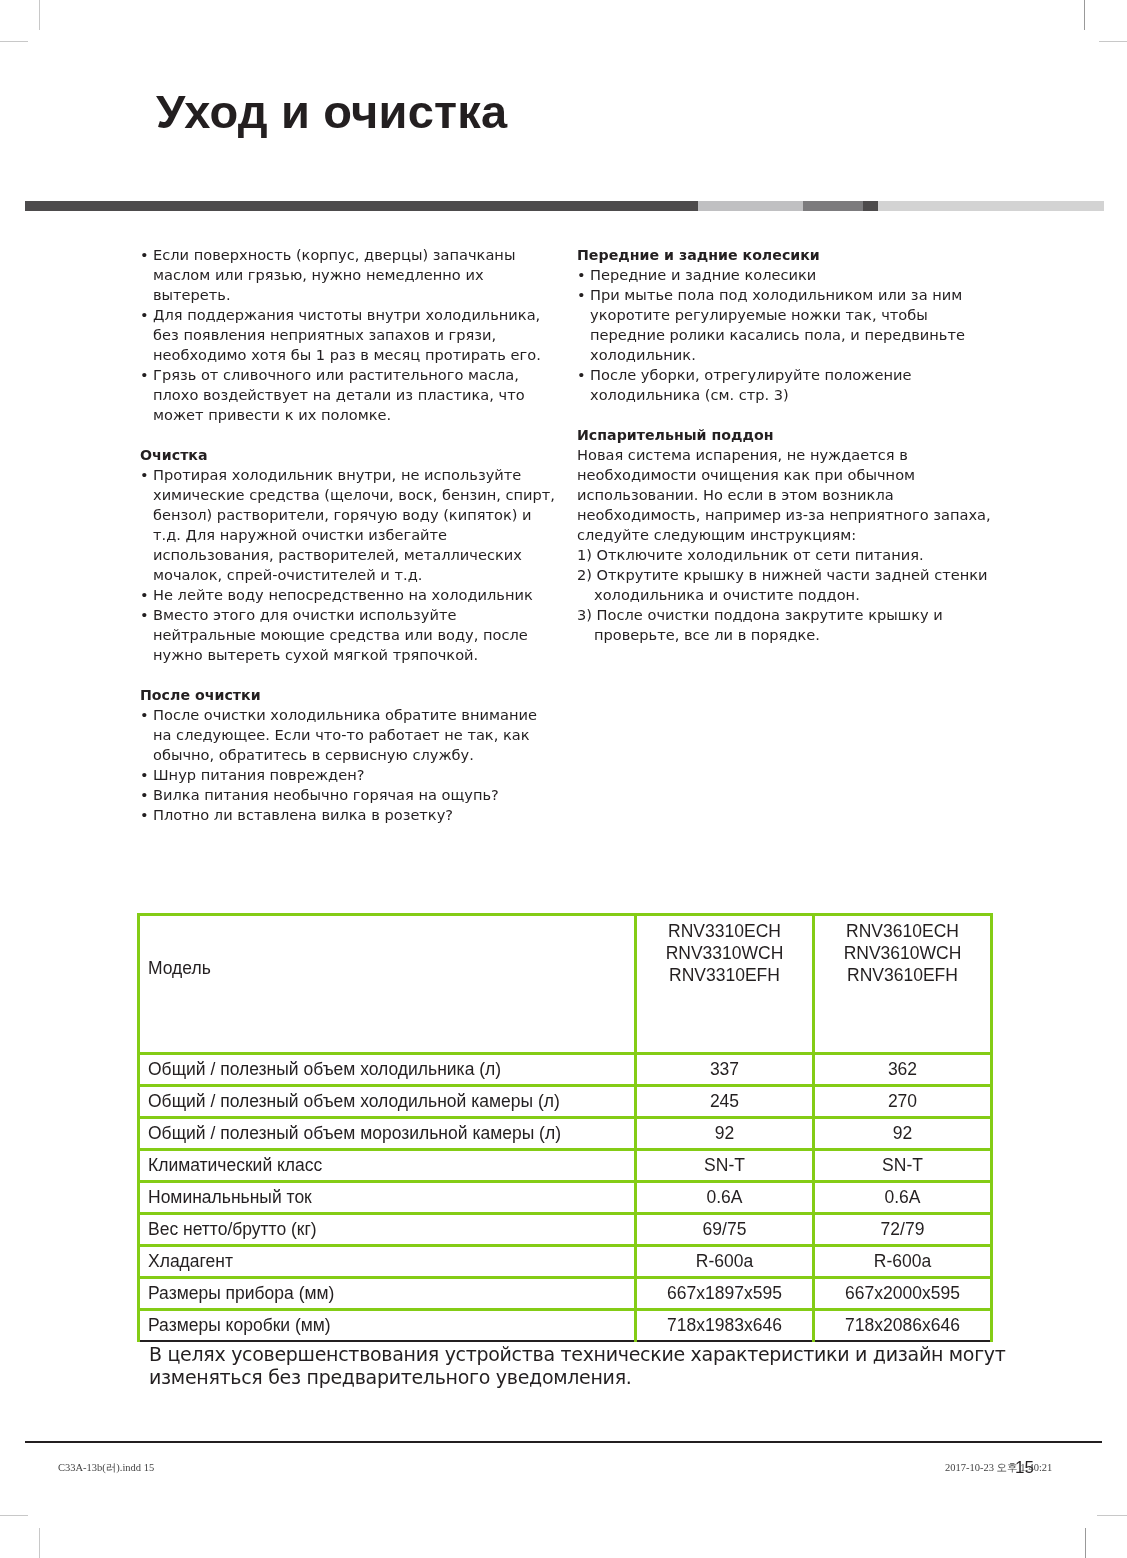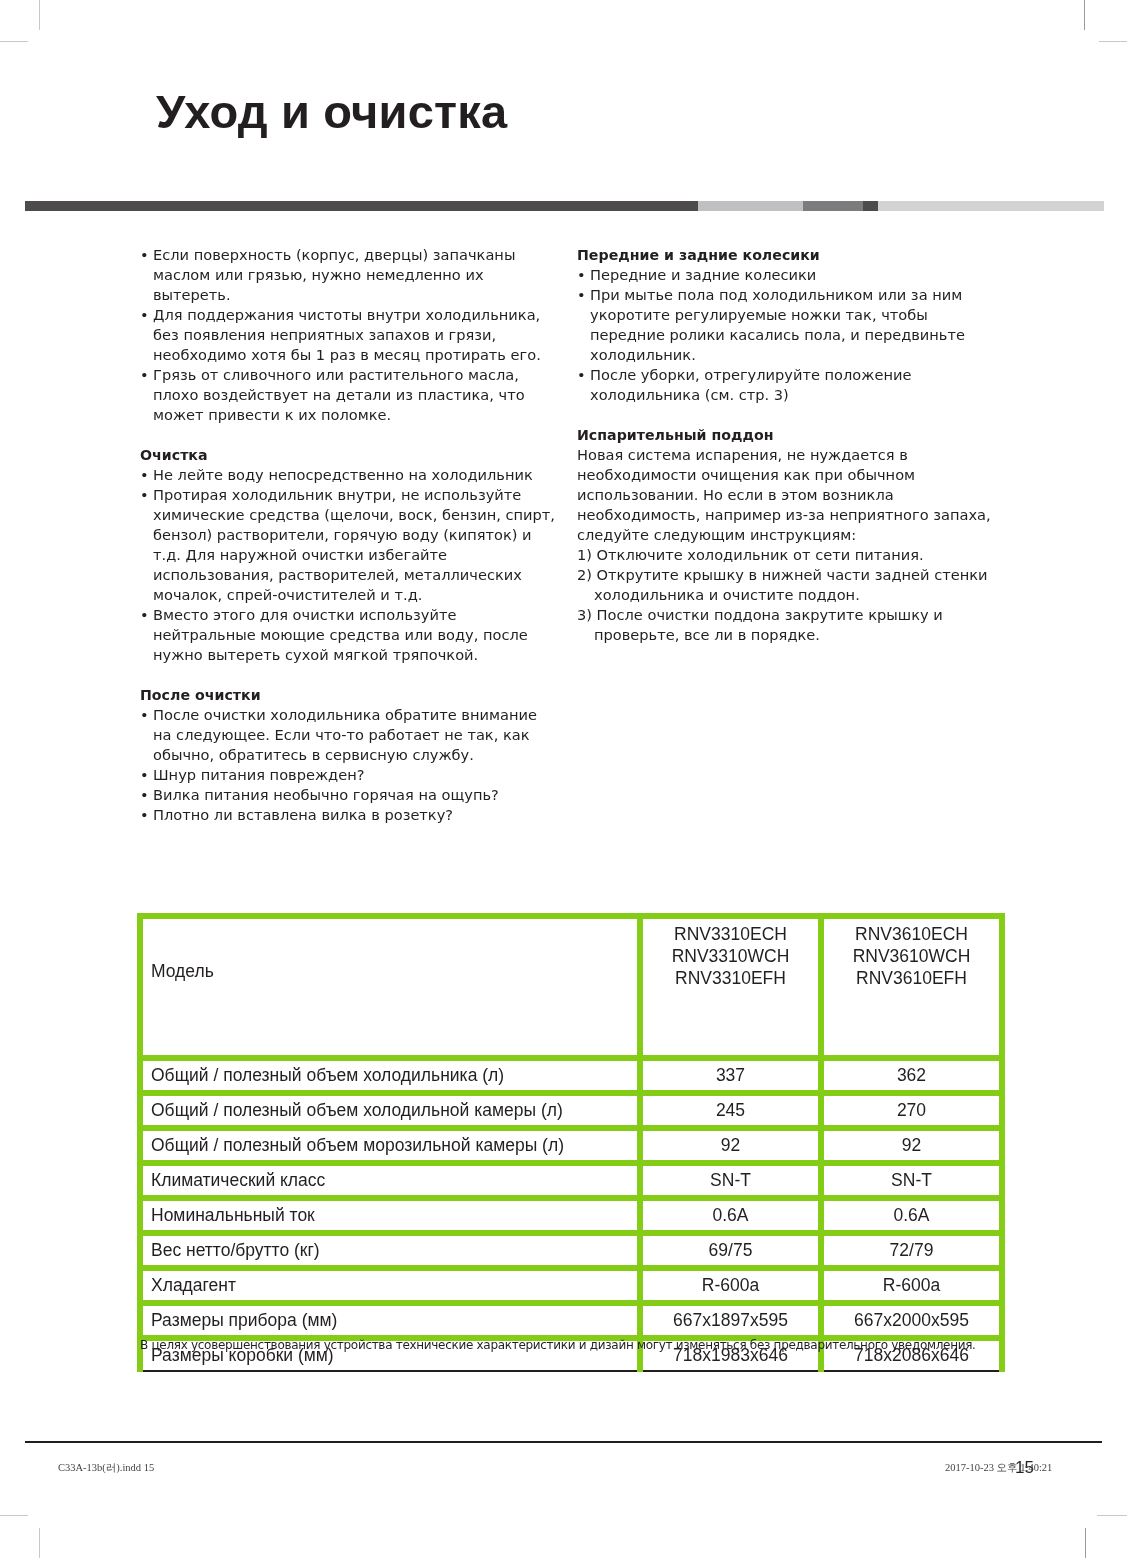--- a/index.html
+++ b/index.html
@@ -24,30 +24,30 @@
   ul.bul li { position: relative; padding-left: 13px; }
   ul.bul li::before { content: "\2022"; position: absolute; left: 0; top: 0; }
   .para { margin: 0; }
   ol.steps { list-style: none; margin: 0; padding: 0; }
   ol.steps li { padding-left: 17px; text-indent: -17px; }
   .note { padding-left: 10px; text-indent: -10px; margin: 0; }
 
   table.spec { position: absolute; left: 137px; top: 913px; border-collapse: collapse;
     font-family: "Liberation Sans", sans-serif; font-size: 17.5px; color: #231f20;
     border: 1.5px solid #231f20; }
-  table.spec td { border: 6px solid #84cc16; padding: 0 8px; height: 29px; line-height: 29px; margin-top: 36px; }
+  table.spec td { border: 3px solid #84cc16; padding: 0 8px; height: 29px; line-height: 29px; margin-top: 36px; }
   table.spec td.label { width: 478px; }
   table.spec td.val { width: 159px; text-align: center; padding: 0 8px; }
   table.spec tr.hdr td { height: 104px; vertical-align: top; line-height: 22px; }
   table.spec tr.hdr td.label { vertical-align: middle; padding-bottom: 32px; }
   table.spec tr.hdr td.val { padding-top: 4px; }
   table.spec tr:last-child td { border-bottom: 2px solid #231f20; }
 
   .footnote { position: absolute; left: 137px; top: 1331px; width: 860px;
-    font-family: "DejaVu Sans", sans-serif; font-size: 12px; line-height: 23px; margin: 3px;
+    font-family: "DejaVu Sans", sans-serif; font-size: 19px; line-height: 23px; margin: 12px;
     letter-spacing: -0.3px; }
 
   .footer-rule { position: absolute; left: 25px; top: 1441px; width: 1077px; height: 2px; background: #231f20; }
   .page-num { position: absolute; left: 1015px; top: 1458px; font-family: "Liberation Sans", sans-serif;
     font-weight: normal; font-size: 17px; }
 
   .slug { position: absolute; top: 1461px; font-family: Liberation Serif, serif; font-size: 10.5px; color: #444; }
   .slug.left { left: 58px; }
   .slug.right { left: 945px; }
 </style>
@@ -77,22 +77,22 @@
   <div class="sec">
     <ul class="bul">
       <li>Если поверхность (корпус, дверцы) запачканы маслом или грязью, нужно немедленно их вытереть.</li>
       <li>Для поддержания чистоты внутри холодильника, без появления неприятных запахов и грязи, необходимо хотя бы 1 раз в месяц протирать его.</li>
       <li>Грязь от сливочного или растительного масла, плохо воздействует на детали из пластика, что может привести к их поломке.</li>
     </ul>
   </div>
   <div class="sec">
     <p class="sec-h">Очистка</p>
     <ul class="bul">
+      <li>Протирая холодильник внутри, не используйте химические средства (щелочи, воск, бензин, спирт, бензол) растворители, горячую воду (кипяток) и т.д. Для наружной очистки избегайте использования, растворителей, металлических мочалок, спрей-очистителей и т.д.</li>
       <li>Не лейте воду непосредственно на холодильник</li>
-      <li>Протирая холодильник внутри, не используйте химические средства (щелочи, воск, бензин, спирт, бензол) растворители, горячую воду (кипяток) и т.д. Для наружной очистки избегайте использования, растворителей, металлических мочалок, спрей-очистителей и т.д.</li>
       <li>Вместо этого для очистки используйте нейтральные моющие средства или воду, после нужно вытереть сухой мягкой тряпочкой.</li>
     </ul>
   </div>
   <div class="sec">
     <p class="sec-h">После очистки</p>
     <ul class="bul">
       <li>После очистки холодильника обратите внимание на следующее. Если что-то работает не так, как обычно, обратитесь в сервисную службу.</li>
       <li>Шнур питания поврежден?</li>
       <li>Вилка питания необычно горячая на ощупь?</li>
       <li>Плотно ли вставлена вилка в розетку?</li>

